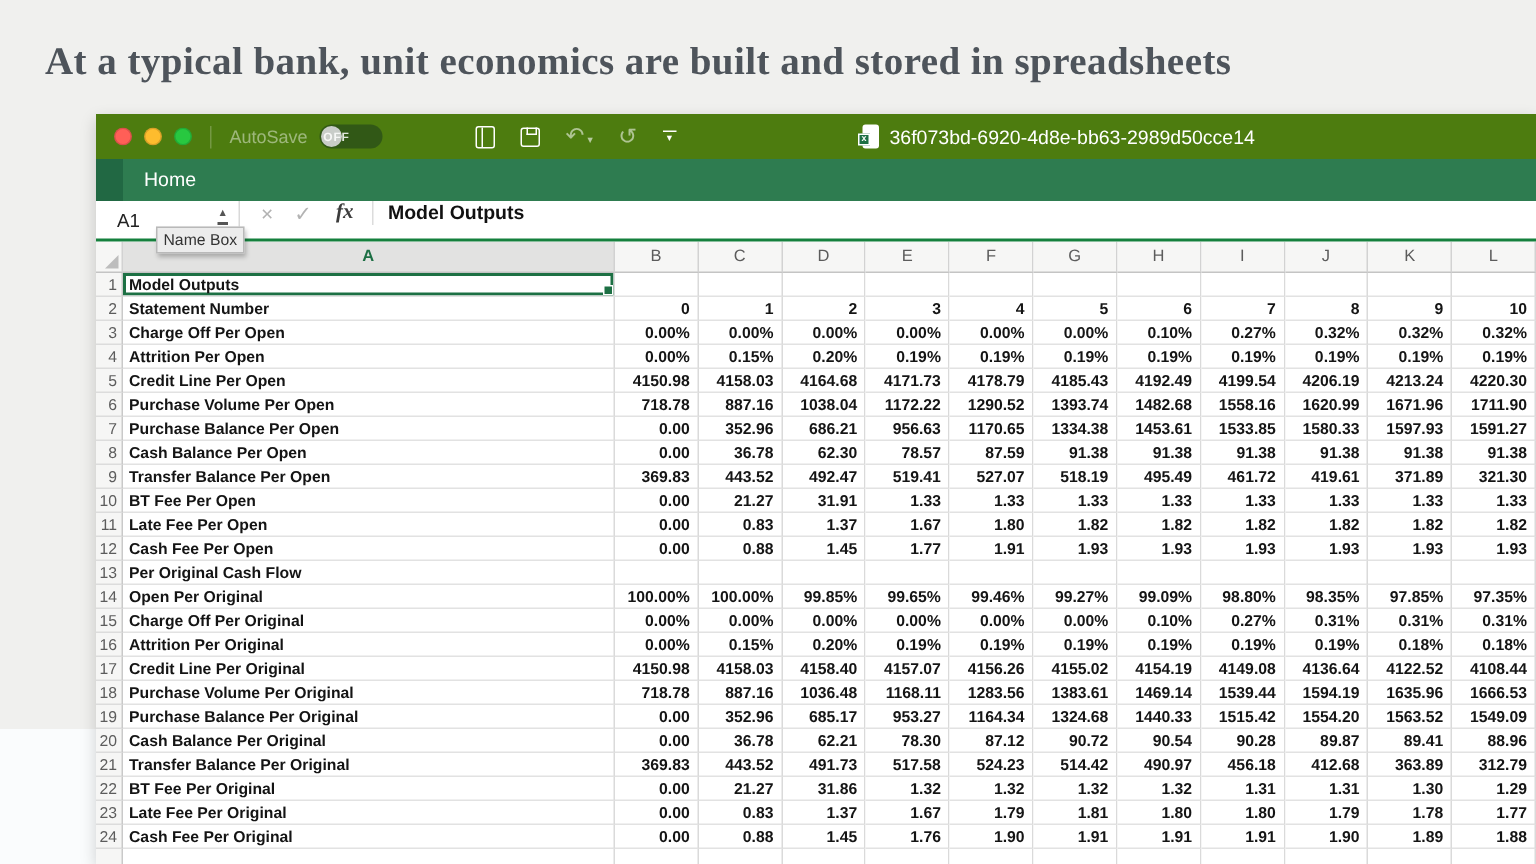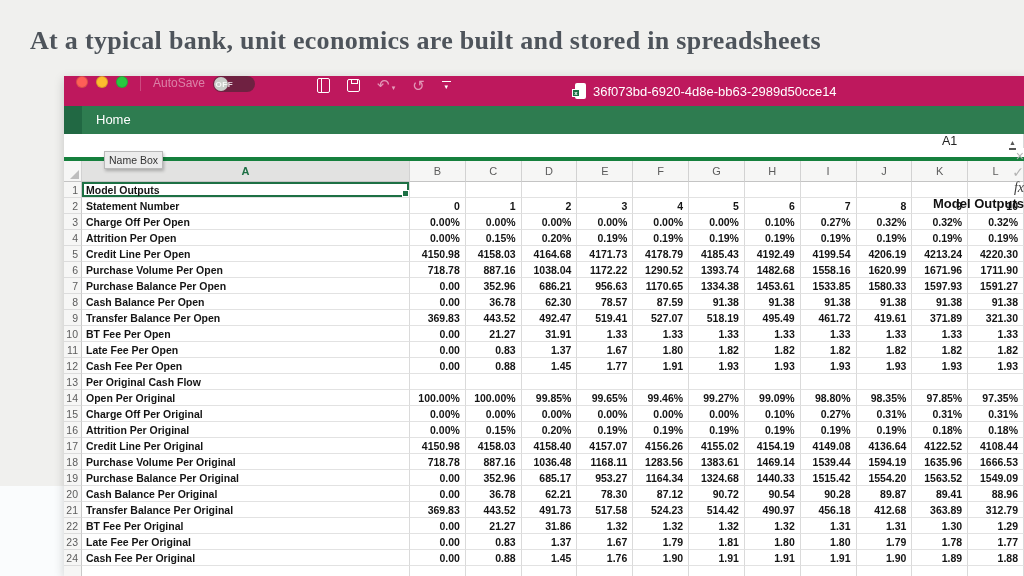--- a/index.html
+++ b/index.html
@@ -14,21 +14,21 @@
     font-size:26px; font-weight:600; color:#4e545b; letter-spacing:.3px;font-family:Liberation Serif, serif;
   }
   .corner-shape{
     position:absolute; left:0; top:486px; width:64px; height:90px; background:#fafcfd;
   }
   .excel{
     position:absolute; left:64px; top:76px; width:960px; height:500px;
     box-shadow:0 3px 10px rgba(0,0,0,.18); background:#fff;
   }
   
-  .titlebar{ height:30px; background:#be185d; display:flex; align-items:flex-start; position:relative; }
+  .titlebar{ height:30px; background:#4d7c0f; display:flex; align-items:center; position:relative; }
   .lights{ display:flex; gap:8px; padding-left:12px; }
   .light{ width:12px; height:12px; border-radius:50%; border:1px solid rgba(0,0,0,.15); }
   .tb-div{ width:1px; height:15px; background:rgba(255,255,255,.22); margin:0 12px; }
   .autosave{ color:rgba(255,255,255,.45); font-size:12px; }
   .toggle{ width:42px; height:16px; background:rgba(15,45,30,.45); border-radius:8px; margin-left:8px; position:relative; }
   .knob{ position:absolute; left:1px; top:1px; width:14px; height:14px; border-radius:50%; background:#c9cdc9; }
   .toggle-label{ position:absolute; right:22px; top:4px; font-size:8px; font-weight:700; color:rgba(255,255,255,.85); letter-spacing:.5px; }
   .tb-icons{ display:flex; align-items:center; gap:17px; margin-left:62px; }
   .icon-book{ width:13px; height:15px; border:1.5px solid #fff; border-radius:2px; position:relative; }
   .icon-book::after{ content:""; position:absolute; left:2.5px; top:0; bottom:0; width:1.5px; background:#fff; }
@@ -43,28 +43,28 @@
   .file-group{ position:absolute; left:508px; top:0; height:30px; display:flex; align-items:center; gap:7px; }
   .doc-icon{ position:relative; width:14px; height:16px; }
   .doc-icon .page{ position:absolute; right:0; top:0; width:11px; height:16px; background:#fff; border-radius:2px; }
   .doc-icon .badge{ position:absolute; left:0; bottom:2px; width:8px; height:8px; background:#1d6f44; border:1px solid #fff; color:#fff; font-size:6px; font-weight:700; line-height:6px; text-align:center; }
   .filename{ color:#fff; font-size:13px; }
   
   .tabs{ height:28px; background:#216843; display:flex; padding-left:18px;flex-direction:column; }
   .tab{ color:#fff; font-size:13px; line-height:28px; padding:0 14px; cursor:default; }
   .tab.selected{ background:#2e7c50; }
   
-  .fbar{ height:27px; background:#fff; border-bottom:4px solid #15803d; display:flex; align-items:flex-end; position:relative; z-index:6;flex-direction:column; }
+  .fbar{ height:27px; background:#fff; border-bottom:2px solid #15803d; display:flex; align-items:flex-start; position:relative; z-index:6; }
   .namebox{ width:96px; height:100%; border-right:1px solid #d9d9d9; display:flex; align-items:center; position:relative; }
   .cellref{ padding-left:14px; font-size:12.5px; color:#222; }
   .spinner{ position:absolute; right:7px; top:5px; display:flex; flex-direction:column; align-items:center; }
   .spin-up{ font-size:7px; line-height:7px; color:#555; }
   .spin-dash{ width:7px; height:2px; background:#555; margin-top:2px; }
   .fbtn{ color:#b3b3b3; font-size:14px; margin-left:14px; }
-  .fx{ font-style:italic; font-family:"Liberation Serif","DejaVu Serif",serif; color:#3c3c3c; font-size:14px; font-weight:400; margin-left:27px; }
+  .fx{ font-style:italic; font-family:"Liberation Serif","DejaVu Serif",serif; color:#3c3c3c; font-size:14px; font-weight:700; margin-left:16px; }
   .fdiv{ width:1px; height:16px; background:#dcdcdc; margin:0 10px 0 12px; }
   .fvalue{ font-size:13px; font-weight:600; color:#111; }
   .tooltip{
     position:absolute; left:40px; top:17px; z-index:30;
     background:#ececec; border:1px solid #b9b9b9; box-shadow:1px 2px 3px rgba(0,0,0,.25);
     font-size:10.5px; color:#333; padding:2px 4px; white-space:nowrap;
   }
   
   .grid{
     position:relative; background:#fff; height:415px; overflow:hidden;

